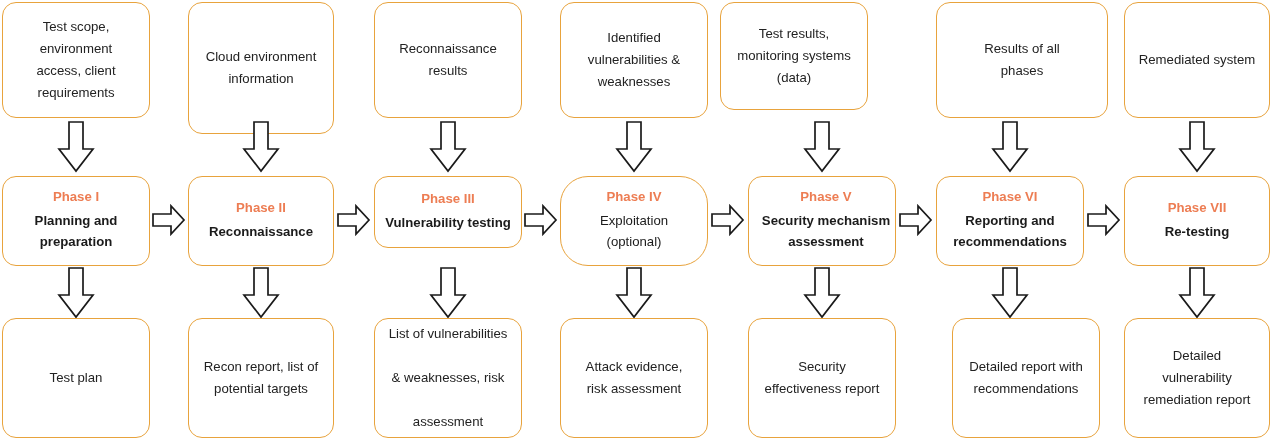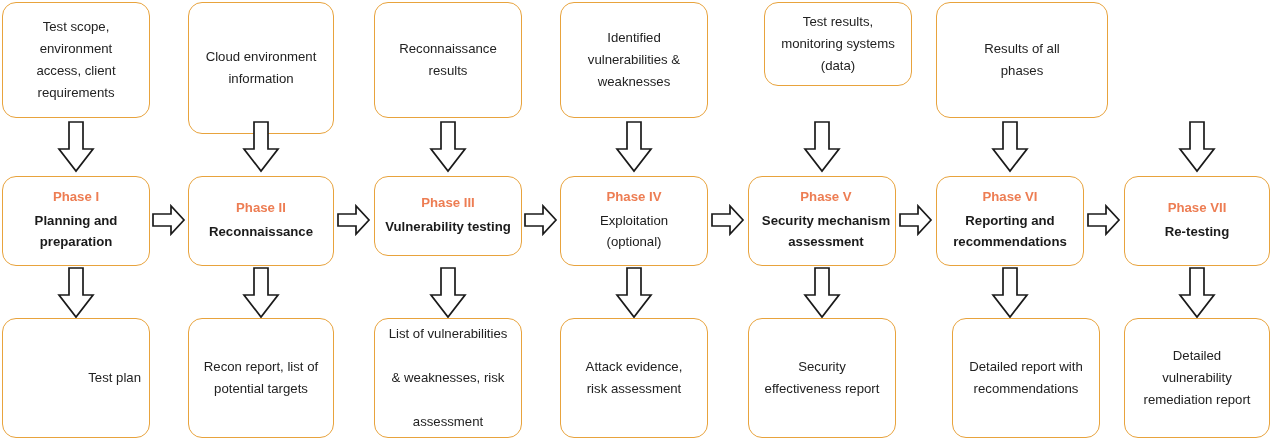--- a/index.html
+++ b/index.html
@@ -85,21 +85,21 @@
     <div class="box phase-box" style="left: 2px; top: 176px; width: 148px; height: 90px;">
       <div class="phase-label">Phase I</div>
       <span class="ln phase-name">Planning and</span>
       <span class="ln phase-name">preparation</span>
     </div>
     <div class="arrow" style="left: 57px; top: 267px;">
       <svg width="38" height="52" viewBox="0 0 38 52">
         <polygon points="12,1 26,1 26,28 36,28 19,50 2,28 12,28" fill="#ffffff" stroke="#1a1a1a" stroke-width="1.7" stroke-linejoin="miter"></polygon>
       </svg>
     </div>
-    <div class="box io-box" style="left: 2px; top: 318px; width: 148px; height: 120px; align-items: flex-end;">
+    <div class="box io-box" style="left: 2px; top: 318px; width: 148px; height: 120px;">
       <span class="ln">Test plan</span>
     </div>
     <div class="arrow" style="left: 152px; top: 205px;">
       <svg width="34" height="30" viewBox="0 0 34 30">
         <polygon points="1,9 19,9 19,1 32,15 19,29 19,21 1,21" fill="#ffffff" stroke="#1a1a1a" stroke-width="1.7" stroke-linejoin="miter"></polygon>
       </svg>
     </div>
     <div class="box io-box" style="left: 188px; top: 2px; width: 146px; height: 132px;">
       <span class="ln">Cloud environment</span>
       <span class="ln">information</span>
@@ -129,21 +129,21 @@
     </div>
     <div class="box io-box" style="left: 374px; top: 2px; width: 148px; height: 116px;">
       <span class="ln">Reconnaissance</span>
       <span class="ln">results</span>
     </div>
     <div class="arrow" style="left: 429px; top: 121px;">
       <svg width="38" height="52" viewBox="0 0 38 52">
         <polygon points="12,1 26,1 26,28 36,28 19,50 2,28 12,28" fill="#ffffff" stroke="#1a1a1a" stroke-width="1.7" stroke-linejoin="miter"></polygon>
       </svg>
     </div>
-    <div class="box phase-box" style="left: 374px; top: 176px; width: 148px; height: 80px;">
+    <div class="box phase-box" style="left: 374px; top: 176px; width: 148px; height: 72px;">
       <div class="phase-label">Phase III</div>
       <span class="ln phase-name">Vulnerability testing</span>
     </div>
     <div class="arrow" style="left: 429px; top: 267px;">
       <svg width="38" height="52" viewBox="0 0 38 52">
         <polygon points="12,1 26,1 26,28 36,28 19,50 2,28 12,28" fill="#ffffff" stroke="#1a1a1a" stroke-width="1.7" stroke-linejoin="miter"></polygon>
       </svg>
     </div>
     <div class="box io-box" style="left: 374px; top: 318px; width: 148px; height: 120px; justify-content: space-between;">
       <span class="ln">List of vulnerabilities</span>
@@ -158,40 +158,40 @@
     <div class="box io-box" style="left: 560px; top: 2px; width: 148px; height: 116px;">
       <span class="ln">Identified</span>
       <span class="ln">vulnerabilities &amp;</span>
       <span class="ln">weaknesses</span>
     </div>
     <div class="arrow" style="left: 615px; top: 121px;">
       <svg width="38" height="52" viewBox="0 0 38 52">
         <polygon points="12,1 26,1 26,28 36,28 19,50 2,28 12,28" fill="#ffffff" stroke="#1a1a1a" stroke-width="1.7" stroke-linejoin="miter"></polygon>
       </svg>
     </div>
-    <div class="box phase-box" style="left: 560px; top: 176px; width: 148px; height: 90px;">
+    <div class="box phase-box" style="left: 560px; top: 176px; width: 148px; height: 90px; border-radius: 28px;">
       <div class="phase-label">Phase IV</div>
       <span class="ln phase-name normal">Exploitation</span>
       <span class="ln phase-name normal">(optional)</span>
     </div>
     <div class="arrow" style="left: 615px; top: 267px;">
       <svg width="38" height="52" viewBox="0 0 38 52">
         <polygon points="12,1 26,1 26,28 36,28 19,50 2,28 12,28" fill="#ffffff" stroke="#1a1a1a" stroke-width="1.7" stroke-linejoin="miter"></polygon>
       </svg>
     </div>
     <div class="box io-box" style="left: 560px; top: 318px; width: 148px; height: 120px;">
       <span class="ln">Attack evidence,</span>
       <span class="ln">risk assessment</span>
     </div>
     <div class="arrow" style="left: 711px; top: 205px;">
       <svg width="34" height="30" viewBox="0 0 34 30">
         <polygon points="1,9 19,9 19,1 32,15 19,29 19,21 1,21" fill="#ffffff" stroke="#1a1a1a" stroke-width="1.7" stroke-linejoin="miter"></polygon>
       </svg>
     </div>
-    <div class="box io-box" style="left: 764px; top: 2px; width: 148px; height: 84px; text-align: center;">
+    <div class="box io-box" style="left: 720px; top: 2px; width: 148px; height: 108px; text-align: center;">
       <span class="ln">Test results,</span>
       <span class="ln">monitoring systems</span>
       <span class="ln">(data)</span>
     </div>
     <div class="arrow" style="left: 803px; top: 121px;">
       <svg width="38" height="52" viewBox="0 0 38 52">
         <polygon points="12,1 26,1 26,28 36,28 19,50 2,28 12,28" fill="#ffffff" stroke="#1a1a1a" stroke-width="1.7" stroke-linejoin="miter"></polygon>
       </svg>
     </div>
     <div class="box phase-box" style="left: 748px; top: 176px; width: 148px; height: 90px; padding-left: 16px;">
@@ -234,20 +234,23 @@
     </div>
     <div class="box io-box" style="left: 952px; top: 318px; width: 148px; height: 120px;">
       <span class="ln">Detailed report with</span>
       <span class="ln">recommendations</span>
     </div>
     <div class="arrow" style="left: 1087px; top: 205px;">
       <svg width="34" height="30" viewBox="0 0 34 30">
         <polygon points="1,9 19,9 19,1 32,15 19,29 19,21 1,21" fill="#ffffff" stroke="#1a1a1a" stroke-width="1.7" stroke-linejoin="miter"></polygon>
       </svg>
     </div>
+    <div class="box io-box" style="left: 1124px; top: 2px; width: 146px; height: 116px;">
+      <span class="ln">Remediated system</span>
+    </div>
     <div class="arrow" style="left: 1178px; top: 121px;">
       <svg width="38" height="52" viewBox="0 0 38 52">
         <polygon points="12,1 26,1 26,28 36,28 19,50 2,28 12,28" fill="#ffffff" stroke="#1a1a1a" stroke-width="1.7" stroke-linejoin="miter"></polygon>
       </svg>
     </div>
     <div class="box phase-box" style="left: 1124px; top: 176px; width: 146px; height: 90px;">
       <div class="phase-label">Phase VII</div>
       <span class="ln phase-name">Re-testing</span>
     </div>
     <div class="arrow" style="left: 1178px; top: 267px;">

